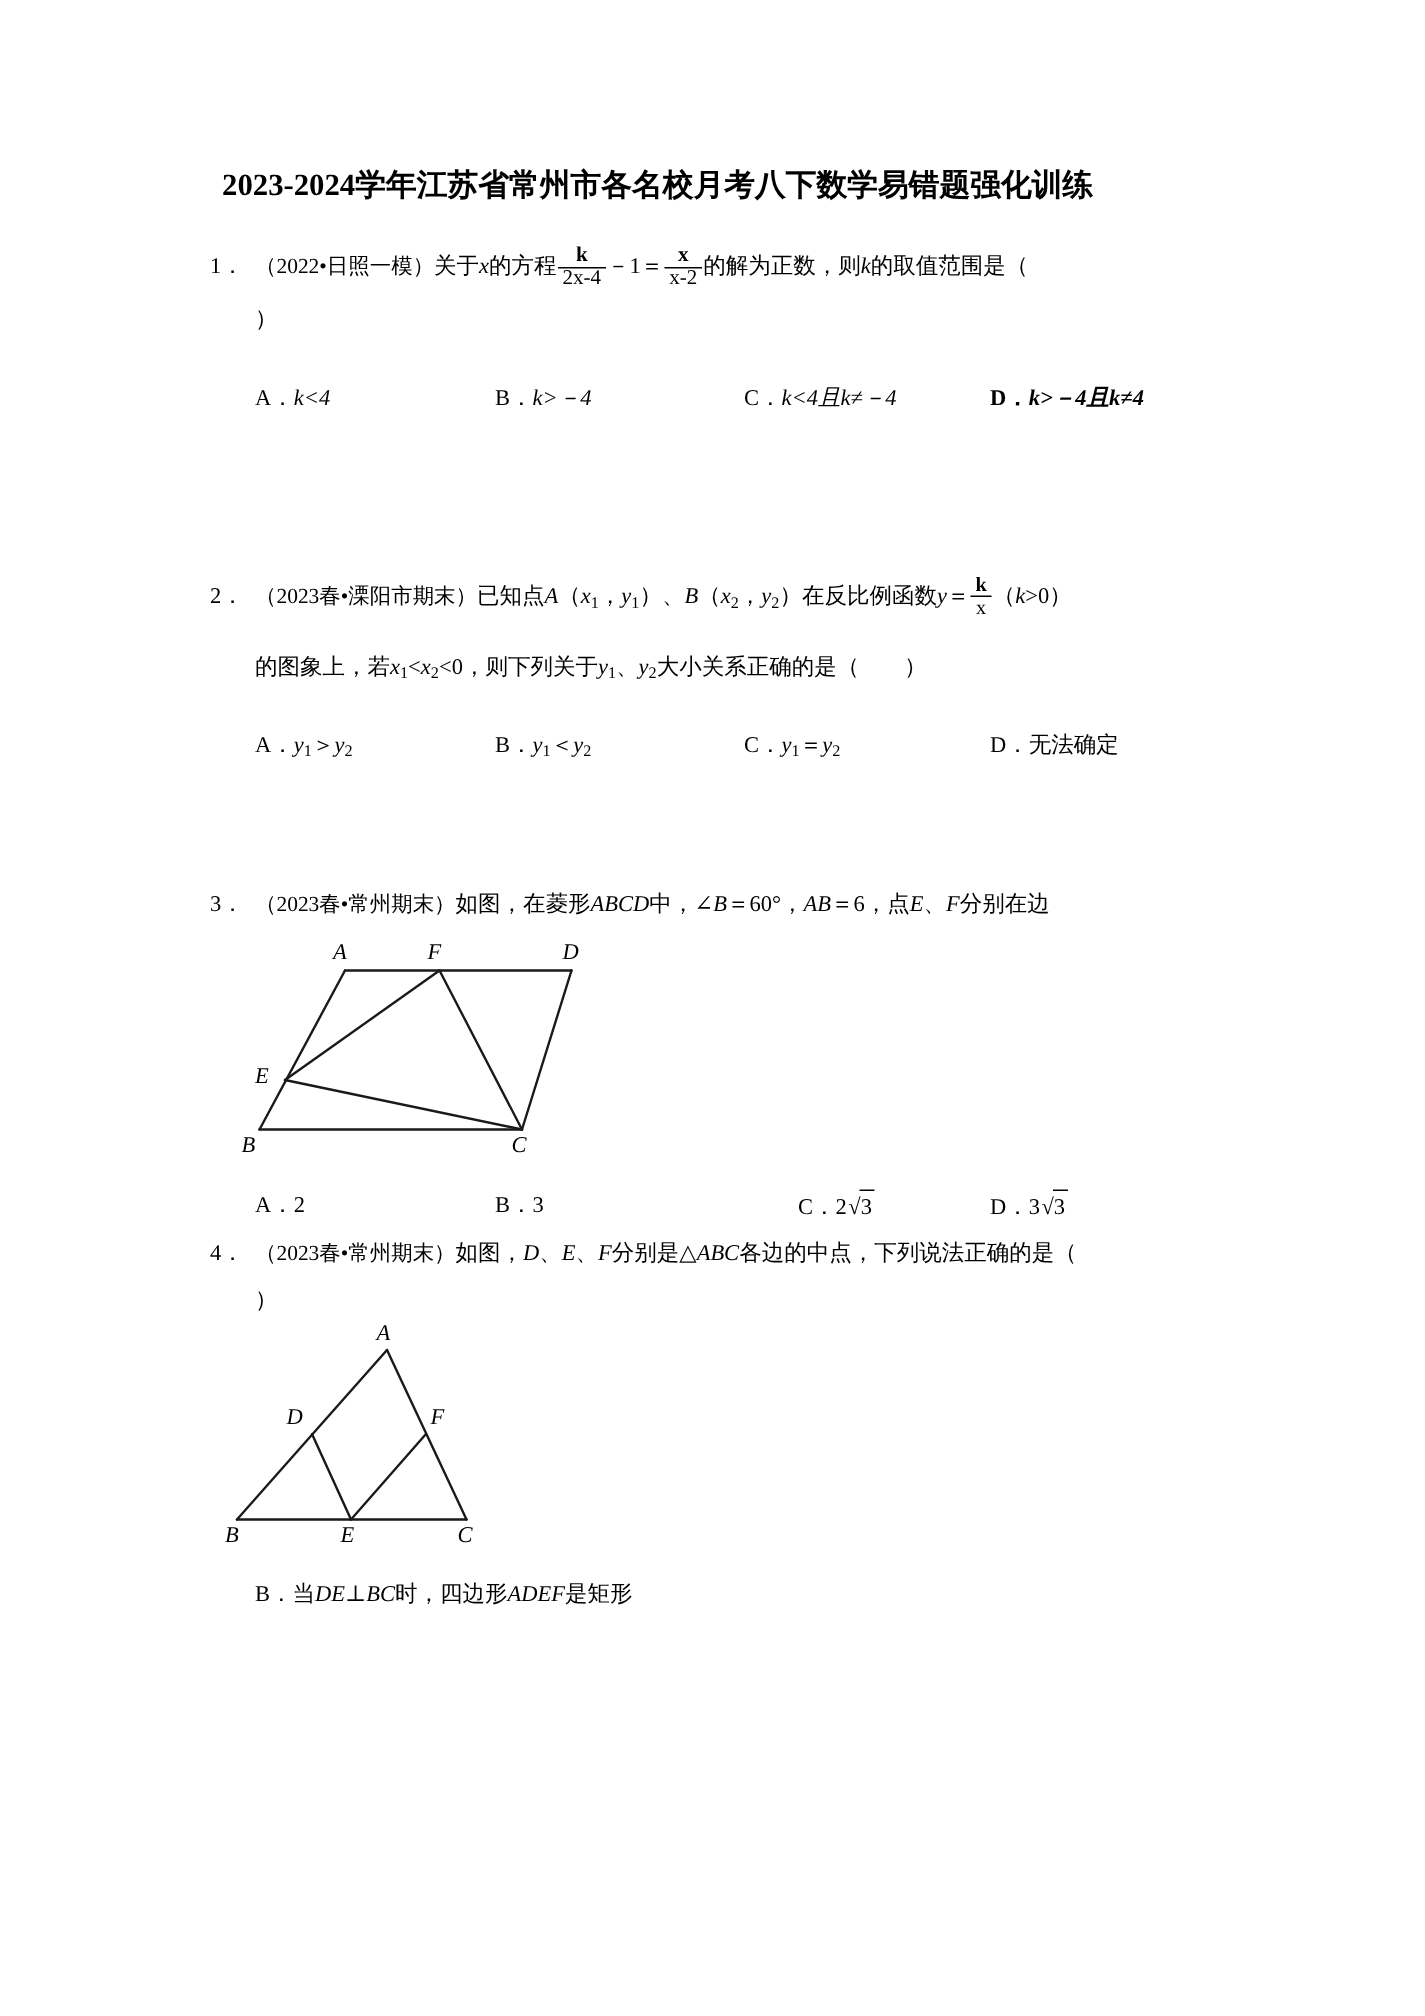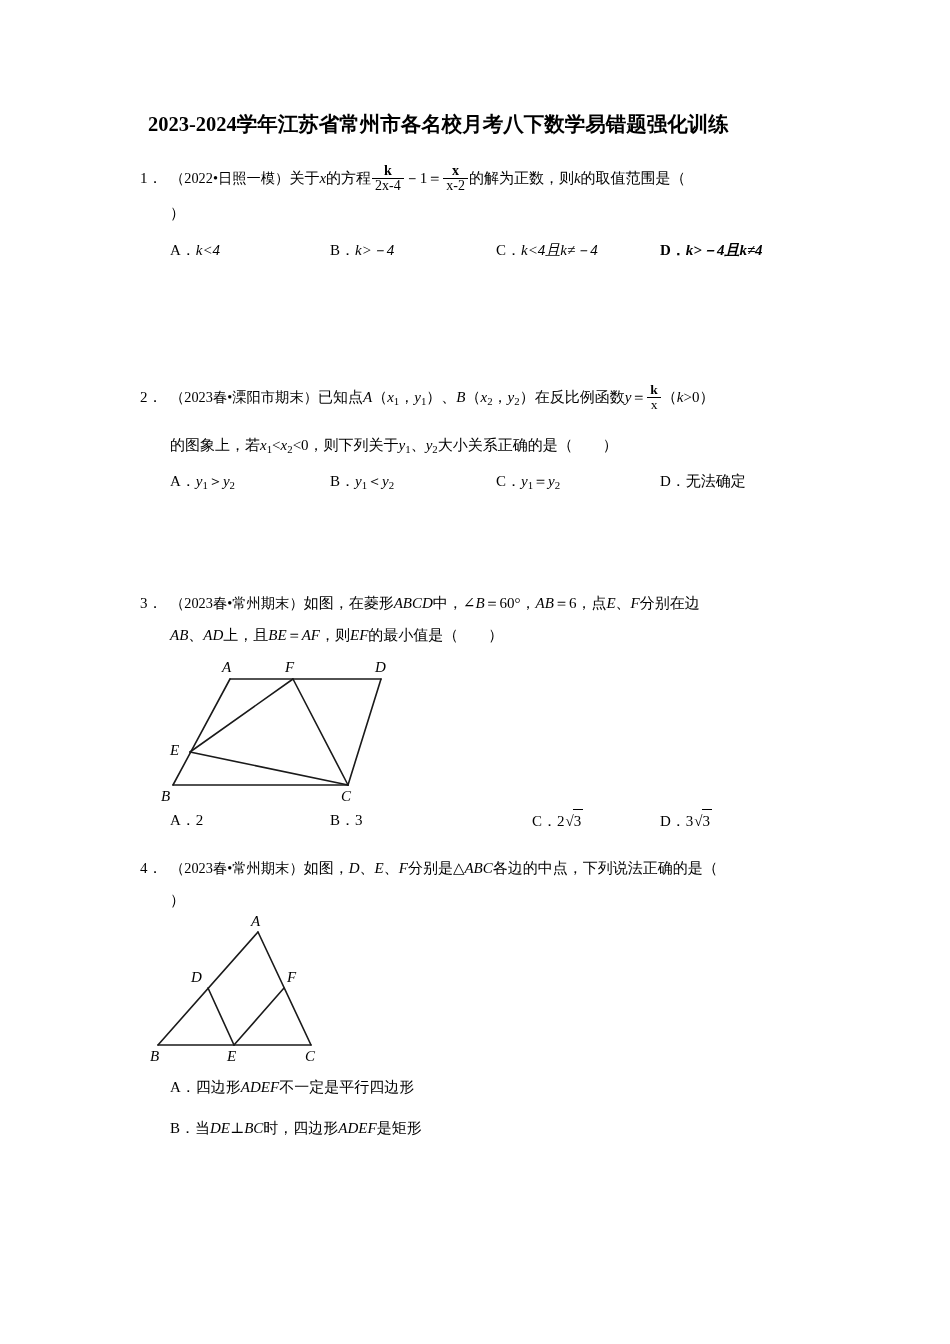--- a/index.html
+++ b/index.html
@@ -123,21 +123,21 @@
   
   .options {
     margin-top: 8px;
     position: relative;
     height: 26px;
     font-size: 15px;
     white-space: nowrap;
   }
   .opt {
     position: absolute;
-    top: 0;
+    top: 16px;
     white-space: nowrap;
   }
   .opt-letter { font-style: normal; }
 
   .options-stack .opt-row {
     margin-top: 9px;
     font-size: 15px;
     white-space: nowrap;
   }
 
@@ -191,21 +191,20 @@
       <div class="opt" style="left:348px;"><span class="opt-letter">C．</span><span><span class="ital">y</span><sub>1</sub>＝<span class="ital">y</span><sub>2</sub></span></div>
       <div class="opt" style="left:512px;"><span class="opt-letter">D．</span><span>无法确定</span></div>
     </div>
   </div>
 
   <div class="gap-md"></div>
 
   <div class="question">
     <div class="q-line"><span class="q-num">3．</span><span class="srcmark">（2023春•常州期末）</span><span>如图，在菱形<span class="ital">ABCD</span>中，∠<span class="ital">B</span>＝60°，<span class="ital">AB</span>＝6，点<span class="ital">E</span>、<span class="ital">F</span>分别在边</span></div>
 
-    <div class="q-line" style="margin-top:9px;"><span class="q-indent"></span><span><span class="ital">AB</span>、<span class="ital">AD</span>上，且<span class="ital">BE</span>＝<span class="ital">AF</span>，则<span class="ital">EF</span>的最小值是（　　）</span></div>
 
     <div class="figure" style="height:150px; margin-top:10px;">
       <svg width="320" height="150" viewBox="0 0 320 150">
         <g stroke="#1a1a1a" stroke-width="1.6" fill="none" stroke-linecap="round" stroke-linejoin="round">
 
           <line x1="82" y1="22" x2="233" y2="22"></line>
           <line x1="233" y1="22" x2="200" y2="128"></line>
           <line x1="200" y1="128" x2="25" y2="128"></line>
           <line x1="25" y1="128" x2="82" y2="22"></line>
 
@@ -249,19 +248,18 @@
       </svg>
       <span class="fig-label" style="left:103px; top:-8px;">A</span>
       <span class="fig-label" style="left:43px; top:48px;">D</span>
       <span class="fig-label" style="left:139px; top:48px;">F</span>
       <span class="fig-label" style="left:2px; top:127px;">B</span>
       <span class="fig-label" style="left:79px; top:127px;">E</span>
       <span class="fig-label" style="left:157px; top:127px;">C</span>
     </div>
 
     <div class="options-stack" style="margin-top:10px;">
-      <div class="opt-row" style="margin-left:22px;"><span class="opt-letter">A．</span><span>四边形<span class="ital">ADEF</span>不一定是平行四边形</span></div>
       <div class="opt-row" style="margin-left:22px; margin-top:18px;"><span class="opt-letter">B．</span><span>当<span class="ital">DE</span>⊥<span class="ital">BC</span>时，四边形<span class="ital">ADEF</span>是矩形</span></div>
     </div>
   </div>
 
  </div>
 </div>
 
 </body></html>

